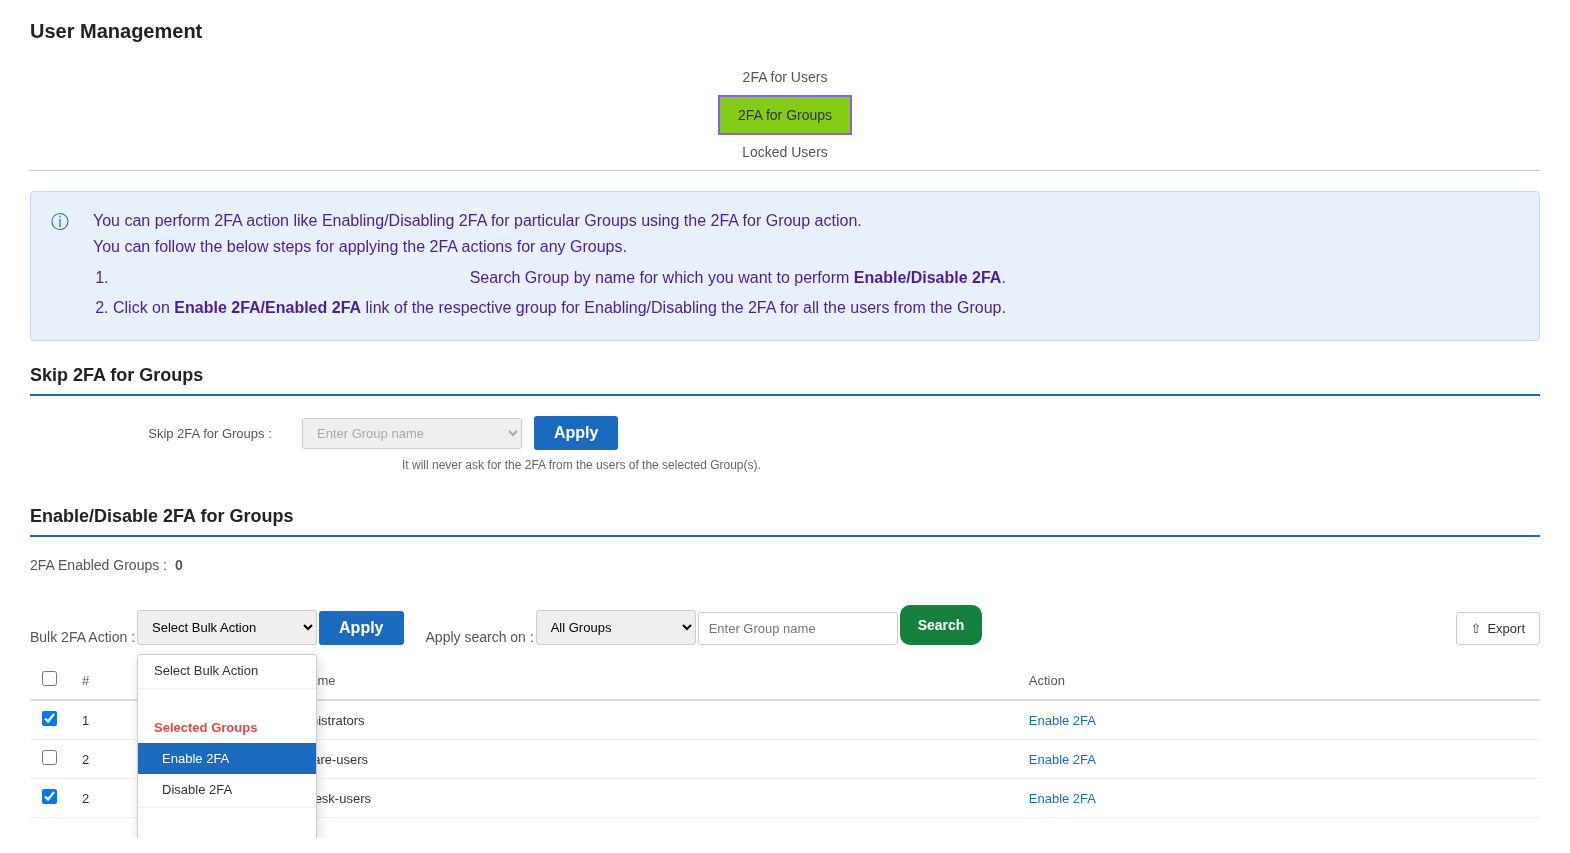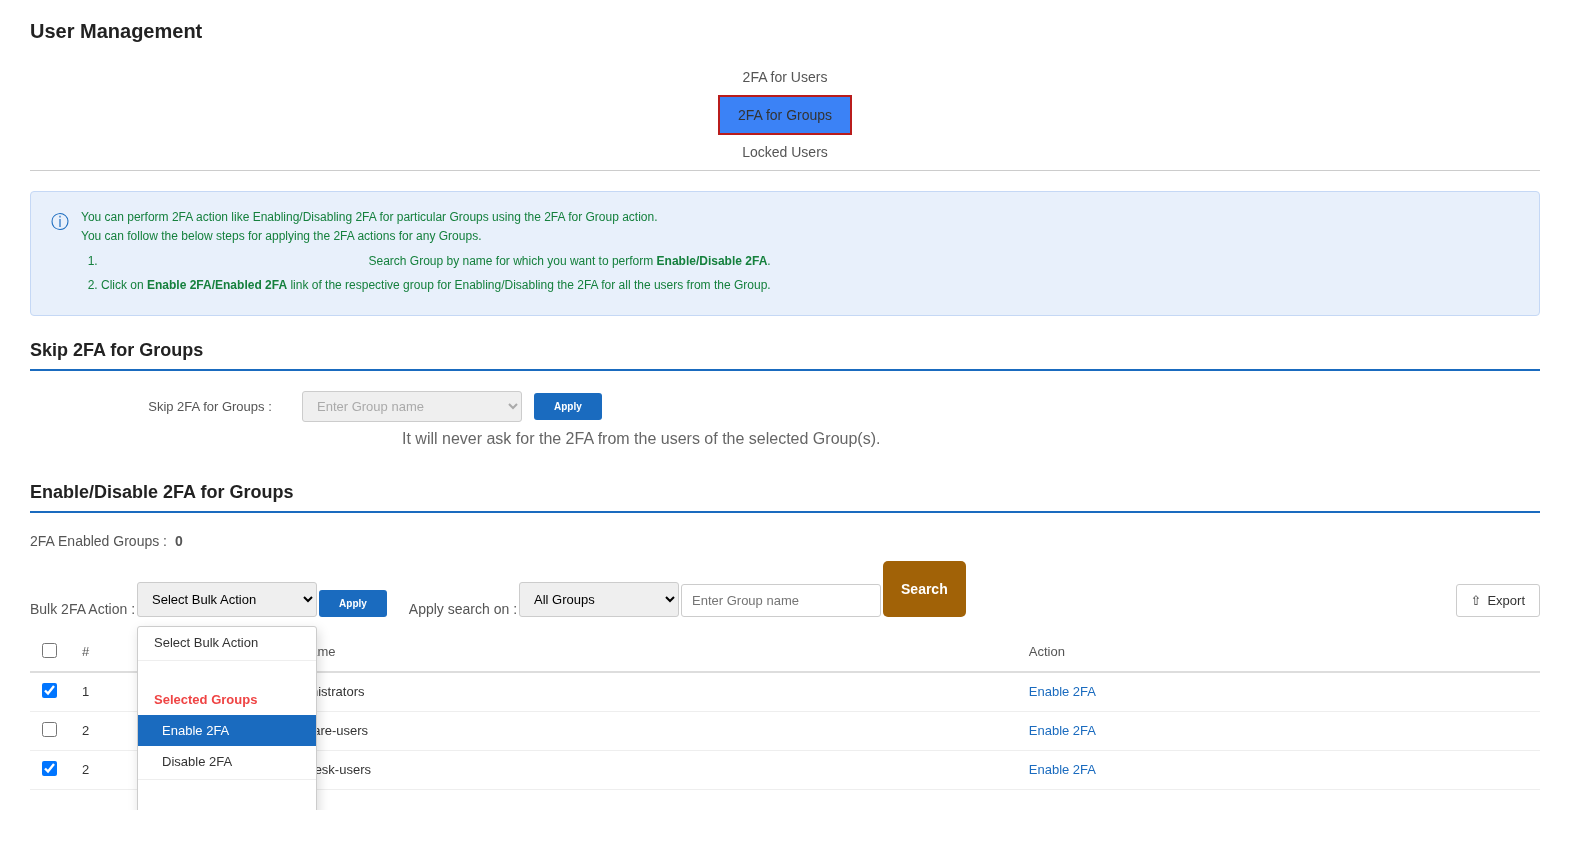--- a/index.html
+++ b/index.html
@@ -2,40 +2,40 @@
 <html><head>
   <meta charset="utf-8">
   <style>
     * { box-sizing: border-box; margin: 0; padding: 0; }
     body { font-family: Arial, sans-serif; font-size: 14px; color: #333; background: #fff; padding: 20px 30px; }
 
     .page-title { font-size: 20px; font-weight: bold; color: #222; margin-bottom: 16px; }
 
     .tabs { display: flex; align-items: center; gap: 0; margin-bottom: 0; border-bottom: 1px solid #ccc; flex-direction: column; }
     .tab { padding: 10px 18px; cursor: pointer; color: #555; font-size: 14px; border: none; background: none; }
-    .tab.active { border: 2px solid #b91c1c; color: #333; font-weight: normal; margin-bottom: -1px; background: #3b82f6; }
+    .tab.active { border: 2px solid #8b5cf6; color: #333; font-weight: normal; margin-bottom: -1px; background: #84cc16; }
 
     .info-box { background: #e8f0fb; border: 1px solid #c5d8f5; border-radius: 4px; padding: 16px 20px; margin: 20px 0; display: flex; gap: 12px; }
     .info-icon { color: #1a6bbf; font-size: 18px; flex-shrink: 0; margin-top: 2px; }
-    .info-content { font-size: 12px; color: #15803d; line-height: 1.6; }
+    .info-content { font-size: 16px; color: #4c1d95; line-height: 1.6; margin-left: 12px; }
     .info-content ol { margin-left: 20px; margin-top: 6px; }
     .info-content ol li { margin-bottom: 4px; text-align: right; }
 
     .section-title { font-size: 18px; font-weight: bold; color: #222; margin: 24px 0 8px 0; }
     .section-divider { border: none; border-top: 2px solid #1a6bbf; margin-bottom: 20px; }
 
     .form-row { display: flex; align-items: center; gap: 12px; margin-bottom: 8px; padding-left: 100px; }
     .form-label { font-size: 13px; color: #555; white-space: nowrap; min-width: 160px; text-align: center; }
     .form-select { padding: 6px 10px; border: 1px solid #ccc; border-radius: 3px; font-size: 13px; color: #aaa; min-width: 220px; appearance: auto; }
-    .form-hint { font-size: 16px; color: #666; padding-left: 100px; padding-bottom: 10px; margin-left: 272px; }
+    .form-hint { font-size: 12px; color: #666; padding-left: 100px; padding-bottom: 10px; margin-left: 272px; }
 
-    .btn-apply { background: #1a6bbf; color: #fff; border: none; padding: 8px 20px; border-radius: 3px; cursor: pointer; font-size: 10px; font-weight: bold; }
-    .btn-search { background: #a16207; color: #fff; border: none; padding: 20px 18px; border-radius: 5px; cursor: pointer; font-size: 14px; font-weight: bold; }
+    .btn-apply { background: #1a6bbf; color: #fff; border: none; padding: 8px 20px; border-radius: 3px; cursor: pointer; font-size: 16px; font-weight: bold; }
+    .btn-search { background: #15803d; color: #fff; border: none; padding: 12px 18px; border-radius: 10px; cursor: pointer; font-size: 14px; font-weight: bold; }
 
-    .stat-row { display: flex; align-items: flex-start; gap: 8px; margin-bottom: 12px; font-size: 14px; color: #555; }
+    .stat-row { display: flex; align-items: flex-start; gap: 8px; margin-bottom: 32px; font-size: 14px; color: #555; }
     .stat-label { font-weight: normal; }
     .stat-value { font-weight: bold; }
 
     .bulk-row { display: flex; align-items: flex-end; gap: 2px; margin-bottom: 0; position: relative; flex-wrap: wrap; }
     .bulk-label { font-size: 14px; color: #555; white-space: nowrap; }
     .bulk-select { padding: 8px 10px; border: 1px solid #ccc; border-radius: 3px; font-size: 13px; min-width: 180px; appearance: auto; }
     .search-label { font-size: 14px; color: #555; white-space: nowrap; margin-left: 20px; }
     .search-select { padding: 8px 10px; border: 1px solid #ccc; border-radius: 3px; font-size: 13px; min-width: 160px; appearance: auto; }
     .search-input { padding: 8px 10px; border: 1px solid #ccc; border-radius: 3px; font-size: 13px; min-width: 200px; color: #aaa; }
     .export-btn { margin-left: auto; background: #fff; color: #333; border: 1px solid #ccc; padding: 8px 14px; border-radius: 3px; cursor: pointer; font-size: 13px; display: flex; align-items: center; gap: 6px; }

